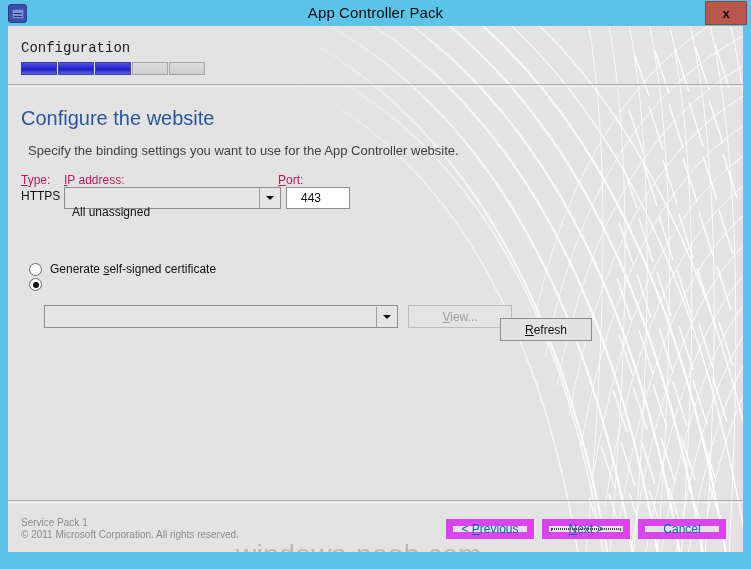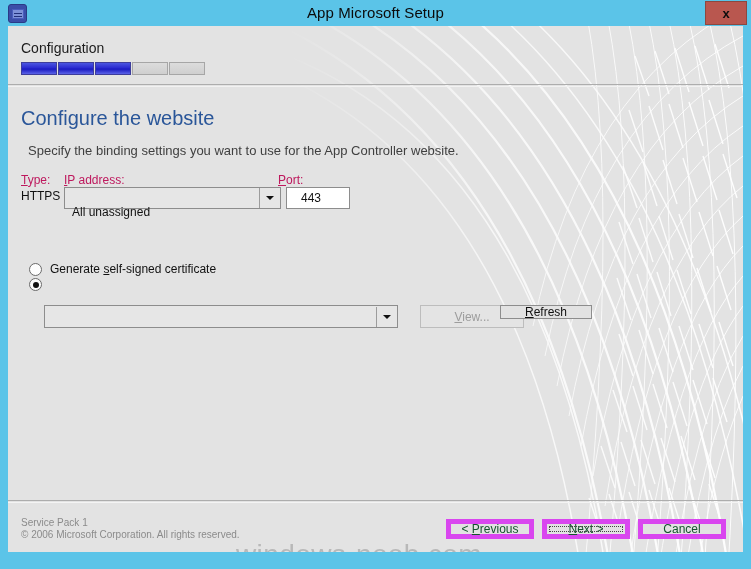--- a/index.html
+++ b/index.html
@@ -112,20 +112,21 @@
     position: absolute;
     left: 0; top: 0;
     width: 735px;
     height: 58px;
   }
   .step-title {
     position: absolute;
     left: 13px; top: 14px;
     font-size: 14px;
     color: #1c1c1c;
+    font-family: Liberation Mono, monospace;
   }
   .progress {
     position: absolute;
     left: 13px; top: 36px;
     display: flex;
     gap: 1px;
   }
   .seg {
     width: 36px;
     height: 13px;
@@ -275,22 +276,22 @@
     justify-content: center;
     cursor: pointer;
     font-family: "Liberation Sans", sans-serif;
   }
   .btn.disabled {
     color: #9d9d9d;
     border-color: #bdbdbd;
     background: #e4e4e4;
     cursor: default;
   }
-  .btn-view    { left: 412px; top: 279px; width: 104px; height: 23px; }
-  .btn-refresh { left: 492px; top: 279px; width: 92px; height: 14px; }
+  .btn-view    { left: 400px; top: 279px; width: 104px; height: 23px; }
+  .btn-refresh { left: 492px; top: 292px; width: 92px; height: 23px; }
 
   
   .hr-bottom {
     position: absolute;
     left: 0; top: 474px;
     width: 735px;
     height: 3px;
     border-top: 1px solid #adadad;
     border-bottom: 1px solid #f4f4f4;
     box-sizing: border-box;
@@ -314,23 +315,23 @@
     color: #b8b8b8;
     font-family: "Liberation Sans", sans-serif;
     letter-spacing: 0.4px;
     white-space: nowrap;
   }
 
   .nav-btn {
     position: absolute;
     box-sizing: border-box;
     background: #e2e2e2;
-    border: 5px solid #d946ef;
+    border: 7px solid #d946ef;
     font-size: 12px;
-    color: #14532d;
+    color: #0369a1;
     display: flex;
     align-items: center;
     justify-content: center;
     cursor: pointer;
     height: 20px;
     top: 493px;
     font-family: "Liberation Sans", sans-serif;
   }
   .nav-prev   { left: 438px; width: 88px; }
   .nav-next   { left: 534px; width: 88px; }
@@ -345,21 +346,21 @@
 </style>
 </head>
 <body>
 
 <div class="window">
 
   <div class="titlebar">
     <div class="title-icon">
       <div class="inner"></div>
     </div>
-    <div class="title-text">App Microsoft Setup</div>
+    <div class="title-text">App Controller Pack</div>
     <div class="close-btn">x</div>
   </div>
 
   <div class="client">
 
     <svg class="pattern" viewBox="0 0 460 526" preserveAspectRatio="none">
       <defs>
         <clipPath id="clipArea">
             <rect x="0" y="0" width="460" height="526"></rect>
           </clipPath>
@@ -524,21 +525,21 @@
 
     <div class="btn btn-view disabled">
         <span><u>V</u>iew...</span>
       </div>
     <div class="btn btn-refresh">
         <span><u>R</u>efresh</span>
       </div>
 
     <div class="hr-bottom"></div>
     <div class="foot-line1">Service Pack 1</div>
-    <div class="foot-line2">© 2006 Microsoft Corporation. All rights reserved.</div>
+    <div class="foot-line2">© 2011 Microsoft Corporation. All rights reserved.</div>
     <div class="watermark">windows-noob.com</div>
 
     <div class="nav-btn nav-prev">
         <span>&lt; <u>P</u>revious</span>
       </div>
     <div class="nav-btn nav-cancel">Cancel</div>
     <div class="nav-btn nav-next">
         <span class="focusring"></span>
         <span><u>N</u>ext &gt;</span>
       </div>

